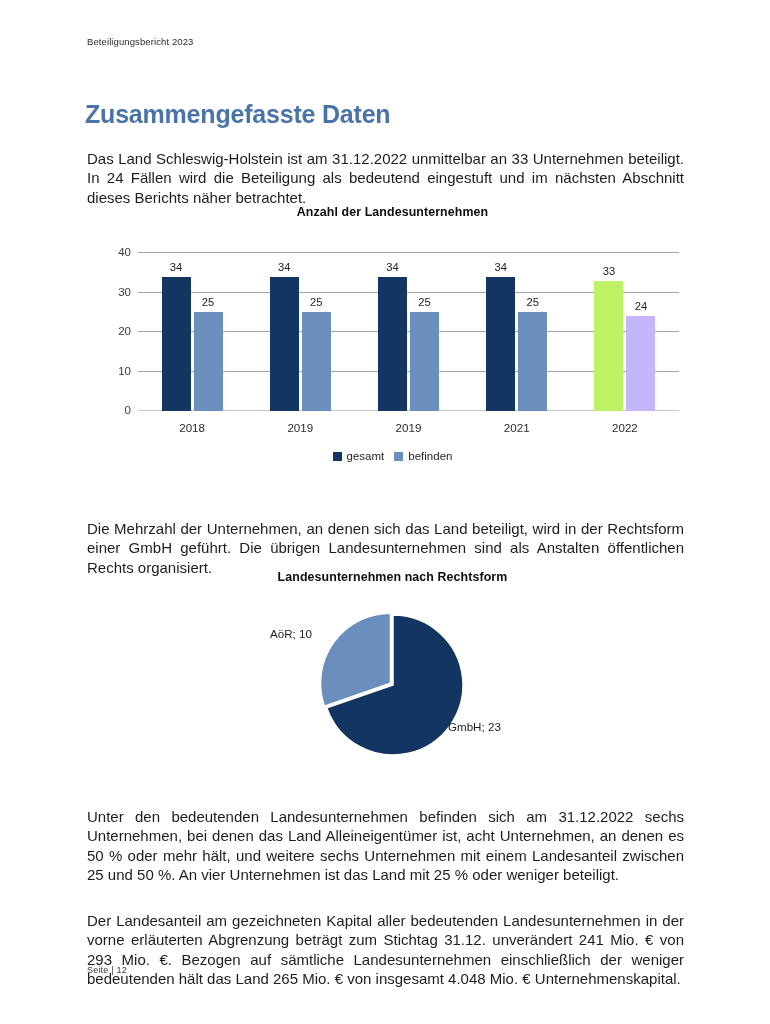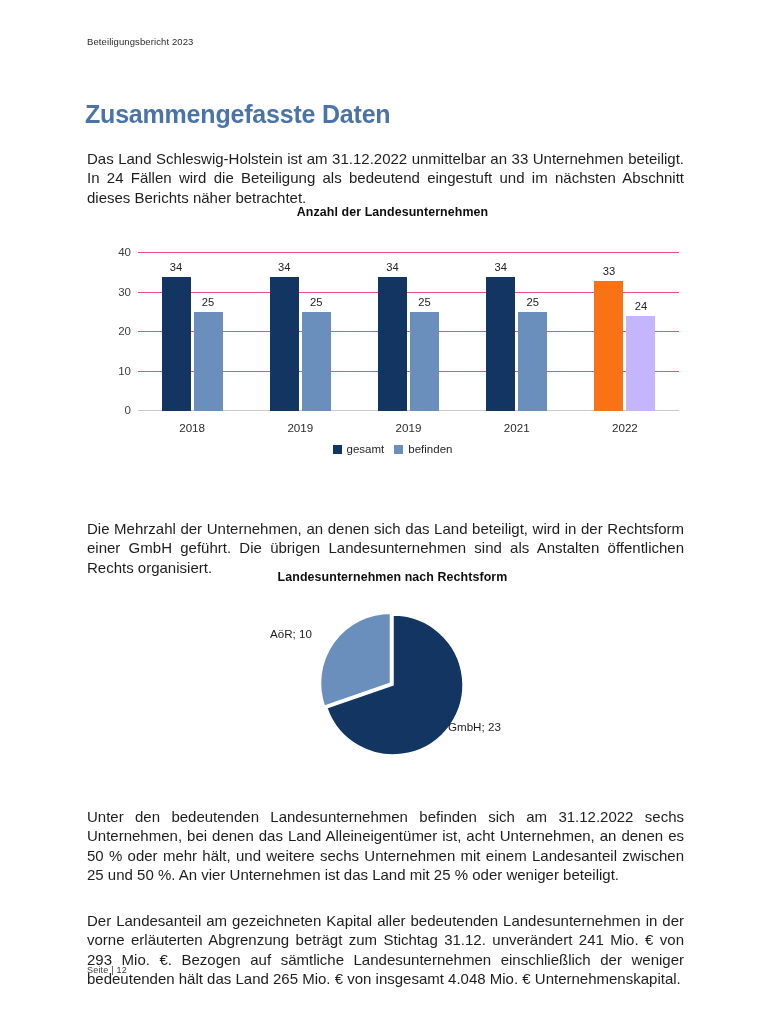--- a/index.html
+++ b/index.html
@@ -98,21 +98,21 @@
     left: 38px;
     top: 53px;
     width: 541px;
     height: 158px;          
   }
   .gridline {
     position: absolute;
     left: 0;
     width: 100%;
     height: 1px;
-    background: #ec4899;
+    background: #a3a3a3;
   }
   .gridline.base {
     background: #c9c9c9;
   }
   .ytick {
     position: absolute;
     right: 100%;
     margin-right: 7px;
     transform: translateY(-50%);
     font-size: 11.5px;
@@ -160,21 +160,21 @@
     transform: translateX(-50%);
     margin-top: 10px;
     font-size: 11.6px;
     color: #2b2b2b;
     white-space: nowrap;
   }
 
   .legend {
     position: absolute;
     left: 0;
-    top: 243px;
+    top: 250px;
     width: 100%;
     display: flex;
     justify-content: center;
     align-items: center;
     gap: 10px;
   }
   .legend-item {
     display: flex;
     align-items: center;
     gap: 5px;
@@ -286,21 +286,21 @@
           <div class="group">
             <div class="bar gesamt" style="height: 85%; background: rgb(18, 54, 97);">
               <span class="bar-value">34</span>
             </div>
             <div class="bar bedeutend" style="height: 62.5%; background: rgb(107, 143, 189);">
               <span class="bar-value">25</span>
             </div>
             <span class="xlabel">2021</span>
           </div>
           <div class="group">
-            <div class="bar gesamt" style="height: 82.5%; background: #f97316;">
+            <div class="bar gesamt" style="height: 82.5%; background: #bef264;">
               <span class="bar-value">33</span>
             </div>
             <div class="bar bedeutend" style="height: 60%; background: #c4b5fd;">
               <span class="bar-value">24</span>
             </div>
             <span class="xlabel">2022</span>
           </div>
         </div>
     </div>
 

